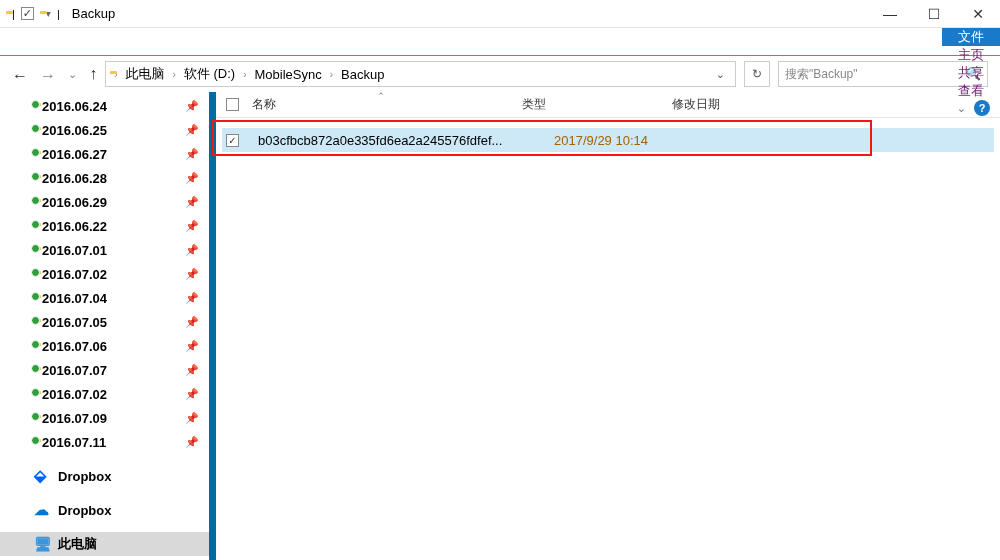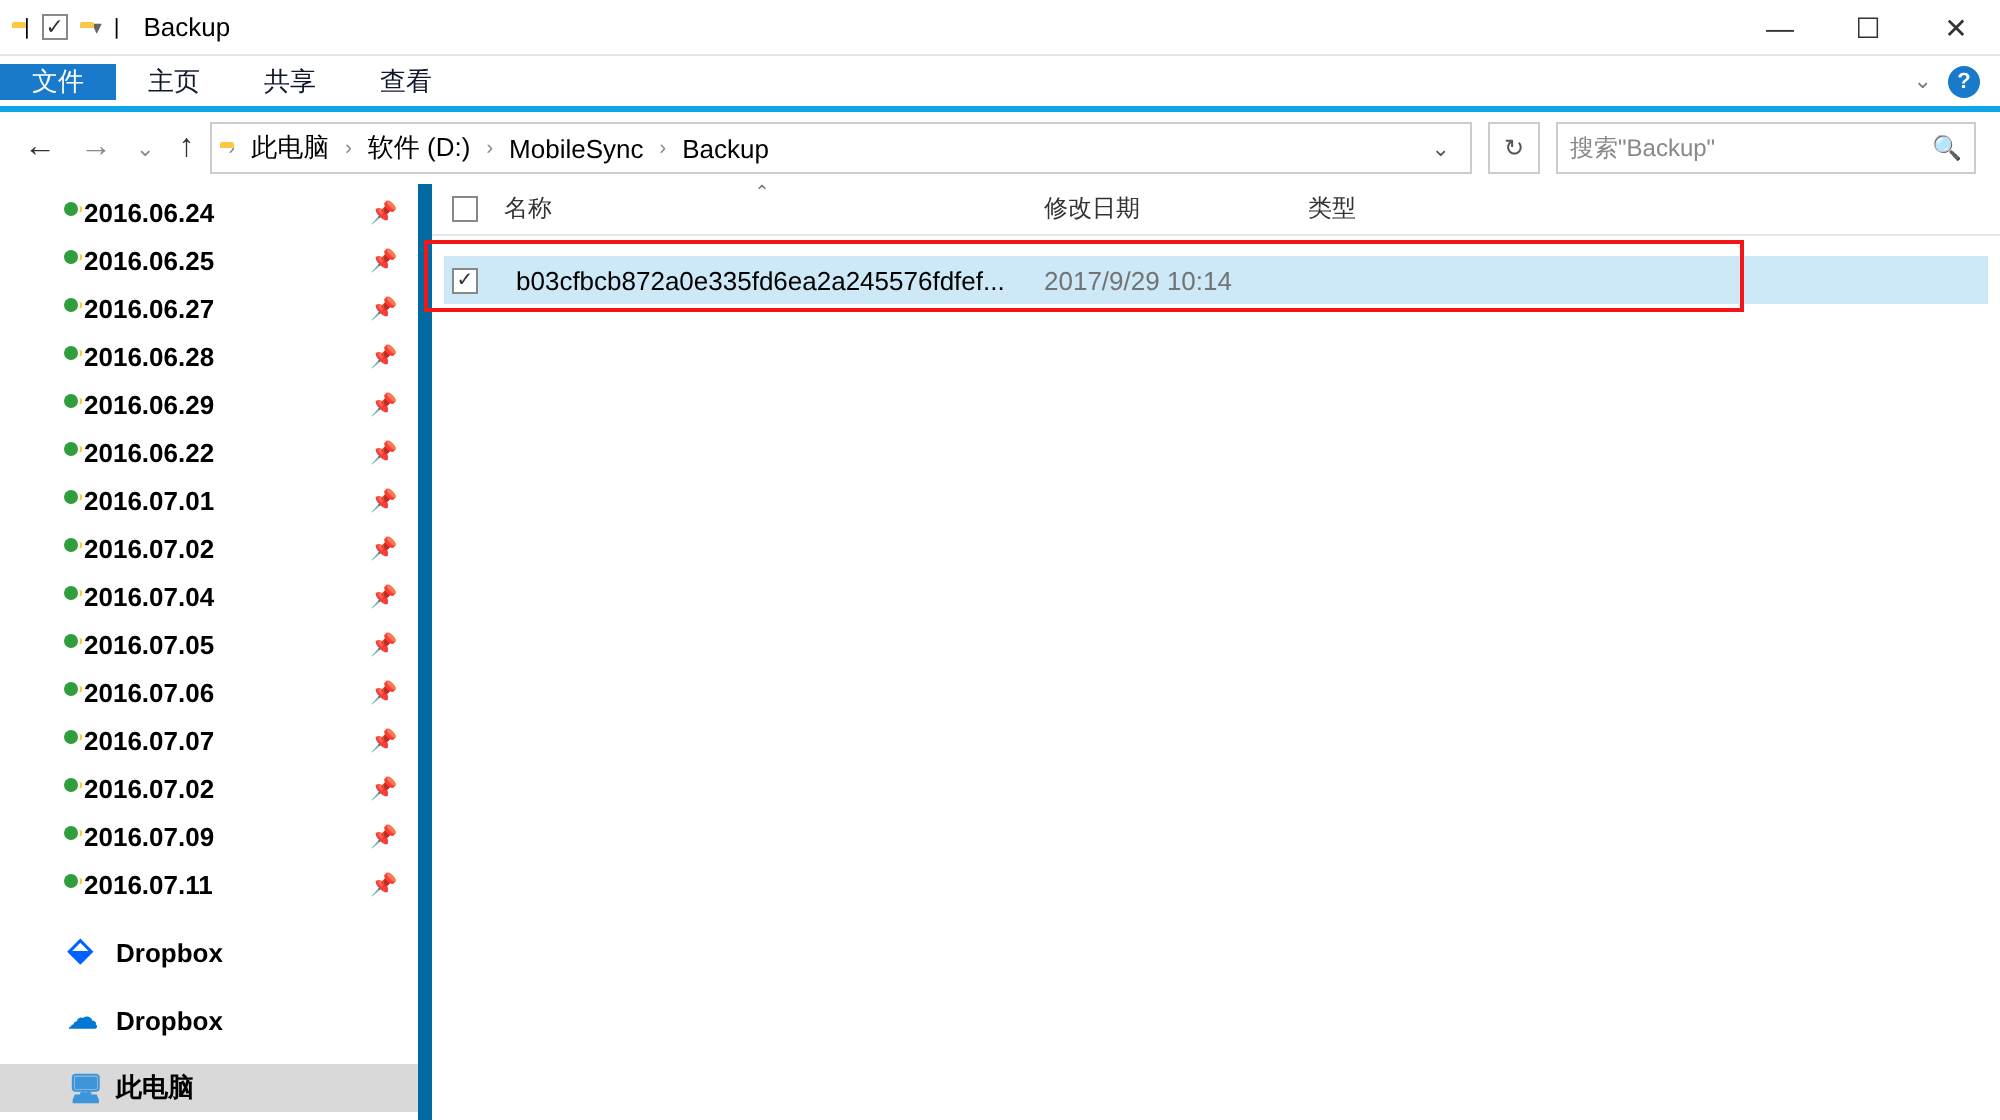--- a/index.html
+++ b/index.html
@@ -7,22 +7,22 @@
 
   
   .titlebar { height: 28px; display: flex; align-items: center; padding: 0 0 0 6px; border-bottom: 1px solid #e5e5e5; }
   .qat { display: flex; align-items: center; gap: 6px; }
   .qat span { font-size: 11px; }
   .titlebar-title { margin-left: 12px; font-size: 13px; }
   .win-controls { margin-left: auto; display: flex; }
   .win-btn { width: 44px; height: 28px; display: flex; align-items: center; justify-content: center; font-size: 14px; color: #333; }
 
   
-  .ribbon { height: 28px; display: flex; align-items: center; border-bottom: 3px solid #0ea5e9; position: relative; }
-  .tab { padding: 0 16px; display: flex; align-items: center; font-size: 13px; color: #0f172a; }
+  .ribbon { height: 28px; display: flex; align-items: flex-end; border-bottom: 1px solid #0ea5e9; position: relative; flex-direction: column; }
+  .tab { padding: 0 16px; display: flex; align-items: center; font-size: 13px; color: #701a75; }
   .tab.file { background: #1979ca; color: #fff; }
   .ribbon-right { margin-left: auto; display: flex; align-items: center; padding-right: 10px; gap: 8px; color: #777; }
   .help-icon { width: 16px; height: 16px; border-radius: 50%; background: #1979ca; color: #fff; display: flex; align-items: center; justify-content: center; font-size: 11px; font-weight: bold; }
 
   
   .navbar { height: 36px; display: flex; align-items: center; gap: 8px; padding: 0 12px; }
   .nav-arrows { display: flex; align-items: center; gap: 12px; color: #888; font-size: 16px; }
   .nav-arrows .enabled { color: #333; }
   .addressbar { flex: 1; height: 26px; border: 1px solid #ccc; display: flex; align-items: center; padding: 0 4px; gap: 2px; font-size: 13px; }
   .crumb { padding: 0 4px; display: flex; align-items: center; gap: 2px; }
@@ -67,21 +67,21 @@
   .sort-ind { position: absolute; left: 50%; top: -1px; transform: translateX(-50%); font-size: 9px; color: #777; }
   .chk { width: 13px; height: 13px; border: 1px solid #888; display: flex; align-items: center; justify-content: center; font-size: 10px; color: #333; background: #fff; }
 
   .rows-wrap { position: relative; padding: 4px 6px; }
   .highlight-box { position: absolute; border: 2px solid #f21616; pointer-events: none; }
   .row { height: 24px; display: flex; align-items: center; font-size: 13px; padding-left: 0; }
   .row.selected { background: #cde8f6; }
   .row .cell { padding-left: 6px; }
   .row .cell.checkbox { width: 24px; padding-left: 4px; }
   .row .cell.name { width: 270px; display: flex; align-items: flex-start; gap: 6px; white-space: nowrap; overflow: hidden; }
-  .row .cell.date { width: 132px; color: #737373; }
+  .row .cell.date { width: 132px; color: #a16207; text-align: right; }
   .row .cell.type { width: 150px; color: #444; }
   .row .cell.size { width: 100px; }
 
   .folder-ic.sm { width: 16px; height: 12px; }
 </style>
 </head>
 <body>
 
 <div class="titlebar">
   <div class="qat">
@@ -240,25 +240,25 @@
 
   <div class="filepane">
     <div class="columns">
       <div class="col checkbox">
         <div class="chk"></div>
       </div>
       <div class="col name">
         <span class="sort-ind">⌃</span>
         <span>名称</span>
       </div>
+      <div class="col type">
+        <span>类型</span>
+      </div>
       <div class="col date">
         <span>修改日期</span>
-      </div>
-      <div class="col type">
-        <span>类型</span>
       </div>
     </div>
 
     <div class="rows-wrap">
       <div class="highlight-box" style="left:-4px; top:2px; width:660px; height:36px;"></div>
       <div class="row selected" style="margin-top:6px;">
         <div class="cell checkbox">
           <div class="chk">✓</div>
         </div>
         <div class="cell name">

